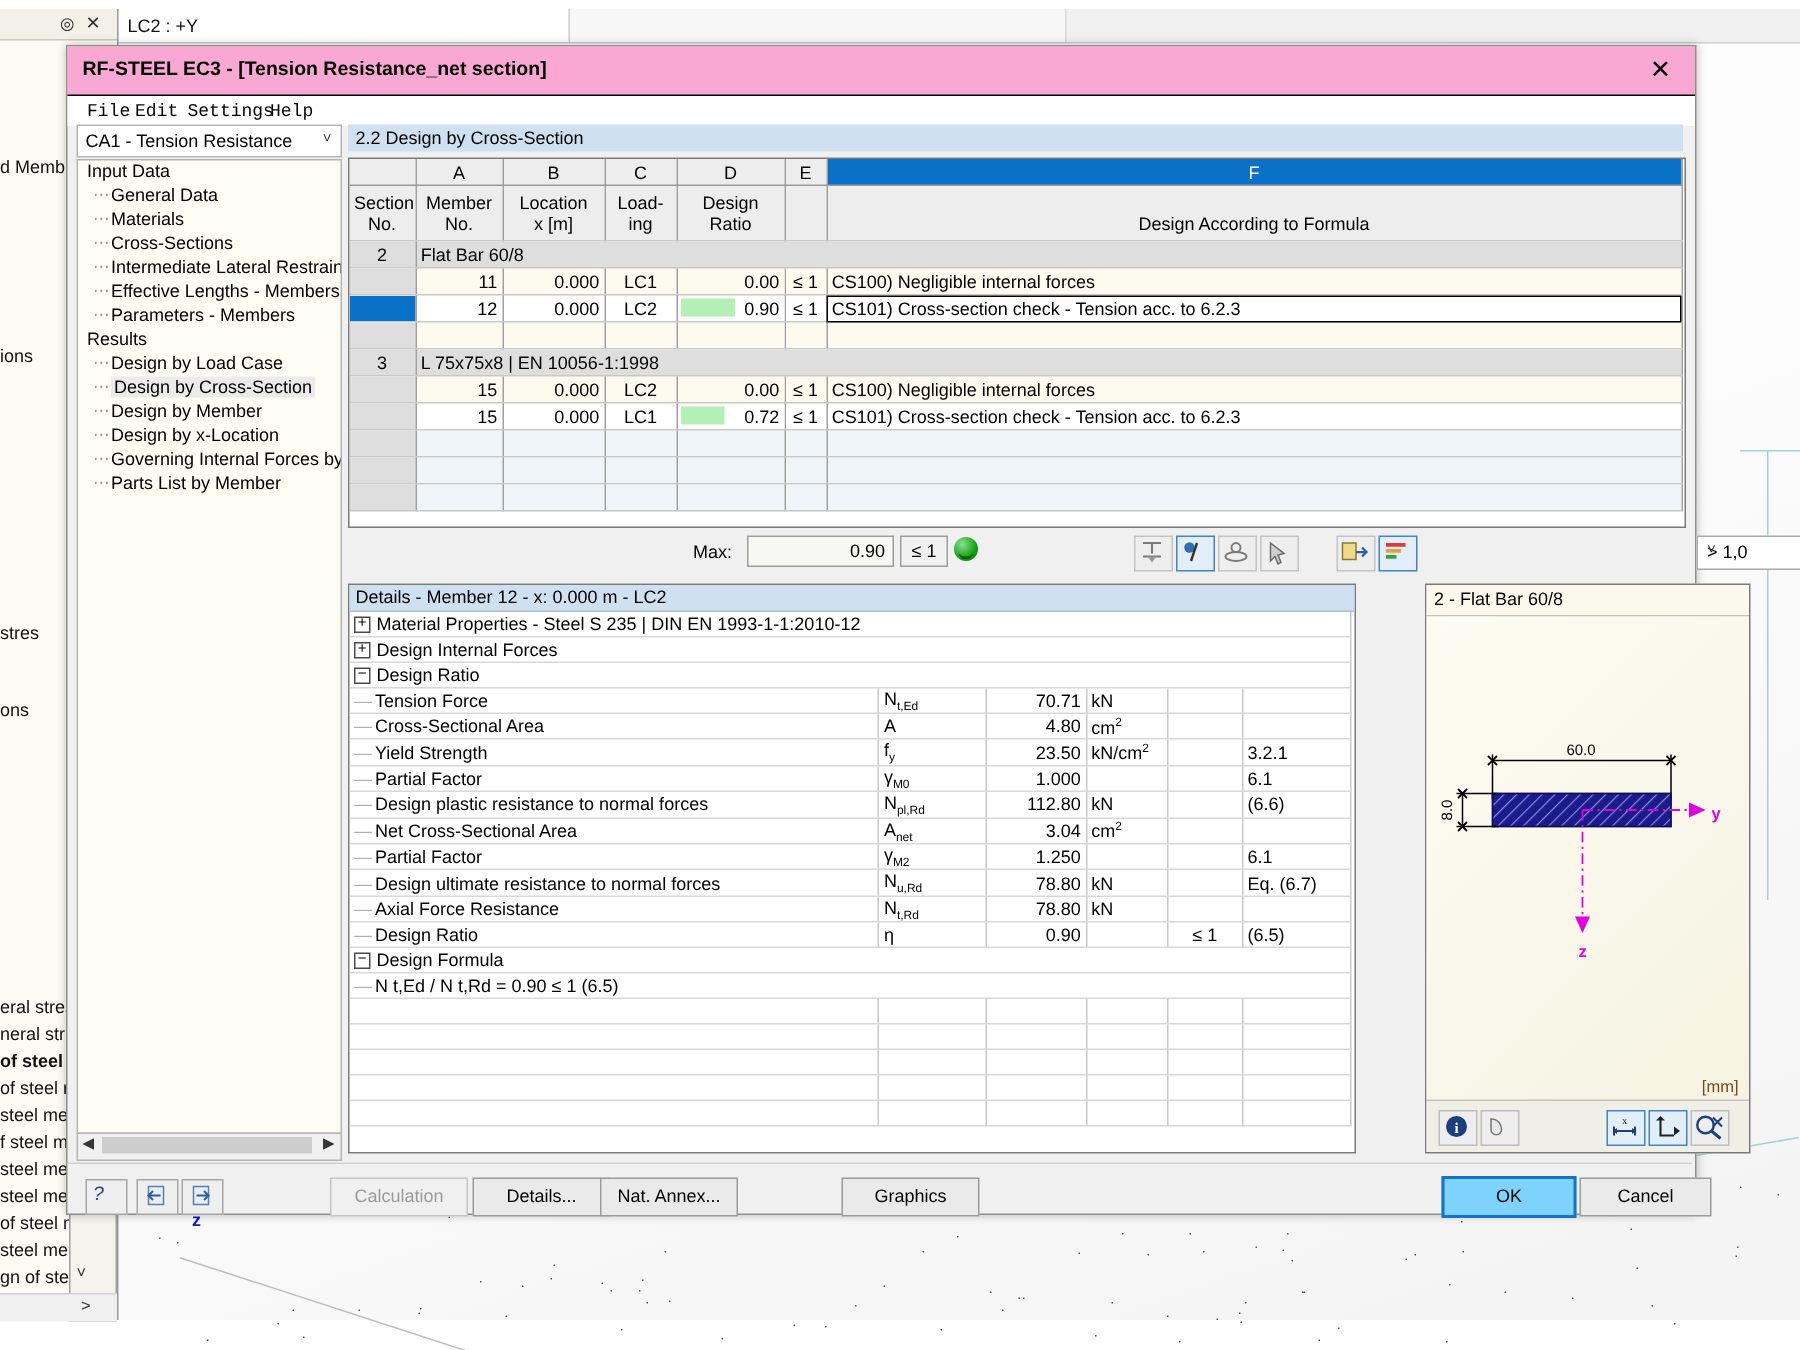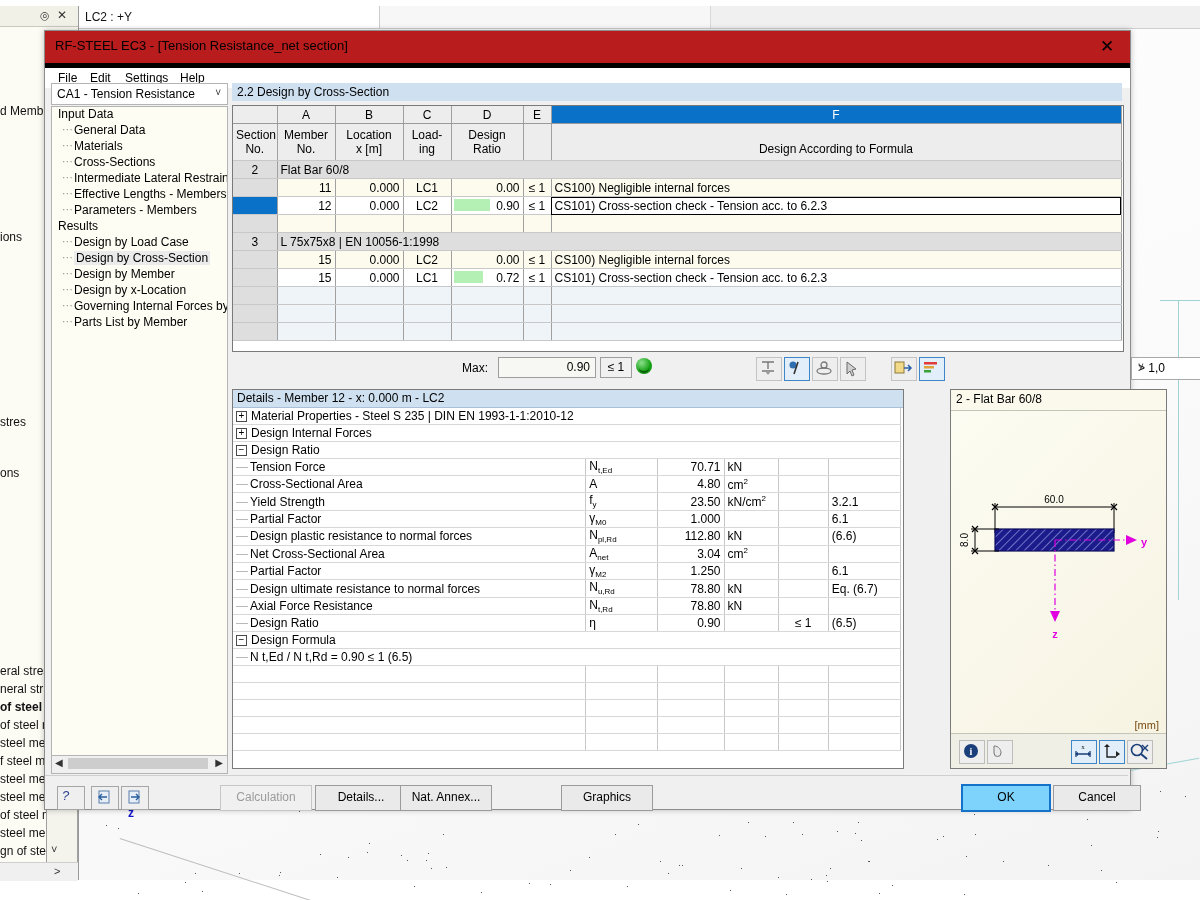--- a/index.html
+++ b/index.html
@@ -31,25 +31,25 @@
   .bg-mini-chev{position:absolute;left:51px;top:843px;font-size:11px;color:#333;}
   .bg-scroll{position:absolute;left:0px;top:862px;width:78px;height:18px;background:#f0f0f0;border-top:1px solid #cfcfcf;}
   .bg-scroll span{position:absolute;left:54px;top:2px;font-size:11px;color:#333;}
   .axis-z{position:absolute;left:128px;top:806px;color:#1414c8;font-size:12px;font-weight:bold;}
   .axis-tick{position:absolute;left:103px;top:795px;width:2px;height:8px;background:#0a9a0a;}
   .vp-teal{position:absolute;background:#9fd4d4;}
 
   
   #dlg{position:absolute;left:44px;top:30px;width:1085px;height:778px;background:#f0f0f0;
        border:1px solid #8d8d8d;box-shadow:0 0 6px rgba(0,0,0,.25);}
-  .titlebar{position:relative;height:32px;background:#b91c1c;border-bottom:5px solid #000000;}
+  .titlebar{position:relative;height:32px;background:#f9a8d4;border-bottom:1px solid #000000;font-weight:bold;}
   .title-txt{position:absolute;left:10px;top:7px;font-size:13px;color:#000;}
   .btn-close{position:absolute;right:0;top:0;width:46px;height:31px;line-height:31px;text-align:center;font-size:17px;color:#000;cursor:default;}
   .menubar{position:relative;height:20px;background:#ffffff;}
-  .menu-item{position:absolute;top:2px;font-size:12px;color:#000;padding:1px 5px;}
+  .menu-item{position:absolute;top:2px;font-size:12px;color:#000;padding:1px 5px;font-family:Liberation Mono, monospace;}
 
   
   .tree-wrap{position:absolute;left:6px;top:52px;width:175px;height:690px;}
   .combo{position:relative;width:175px;height:20px;background:#ffffff;border:1px solid #b4b4b4;}
   .combo .lbl{position:absolute;left:5px;top:3px;font-size:12px;}
   .combo .chev{position:absolute;right:6px;top:3px;font-size:10px;color:#333;}
   .tree{position:absolute;left:0;top:23px;width:175px;height:648px;background:#fdfdf3;border:1px solid #b4b4b4;overflow:hidden;}
   .tnode{position:relative;height:16px;font-size:12px;white-space:nowrap;color:#000;}
   .tnode.root{padding-left:6px;}
   .tnode.child{padding-left:22px;}

